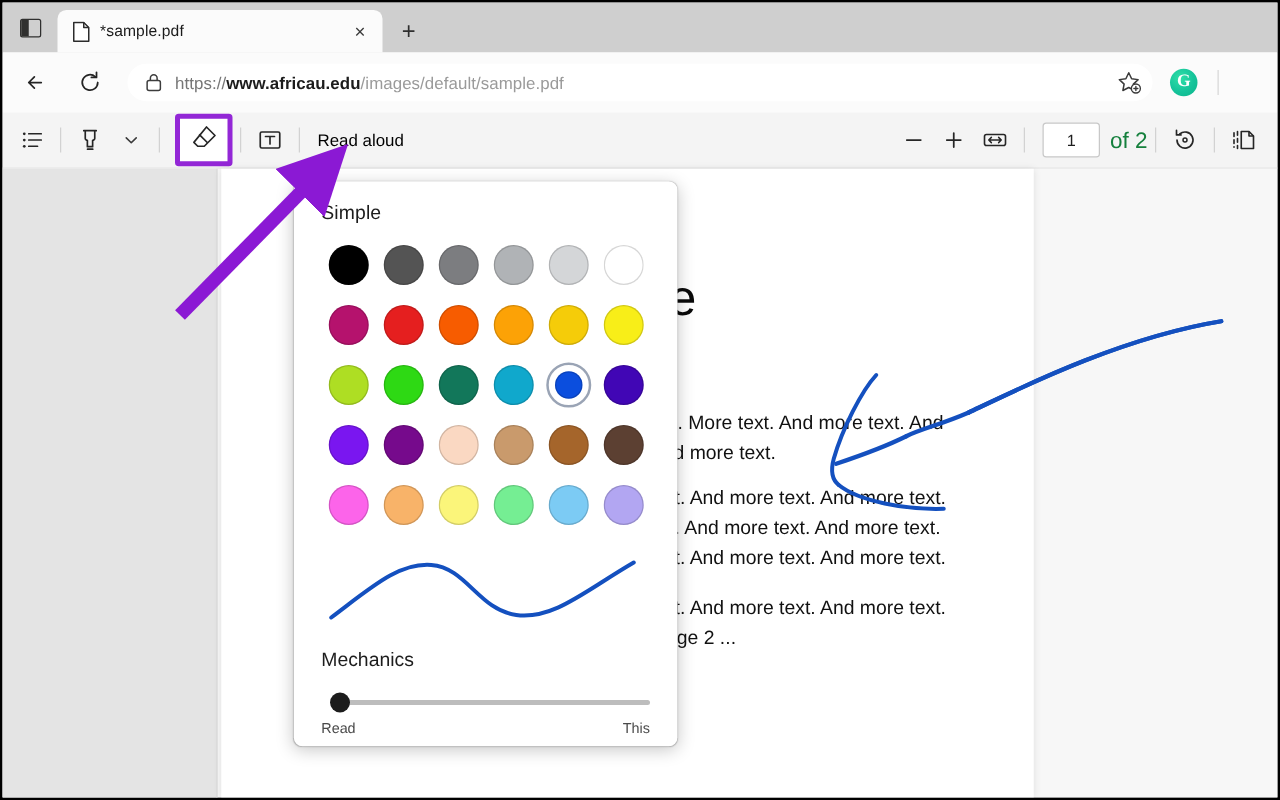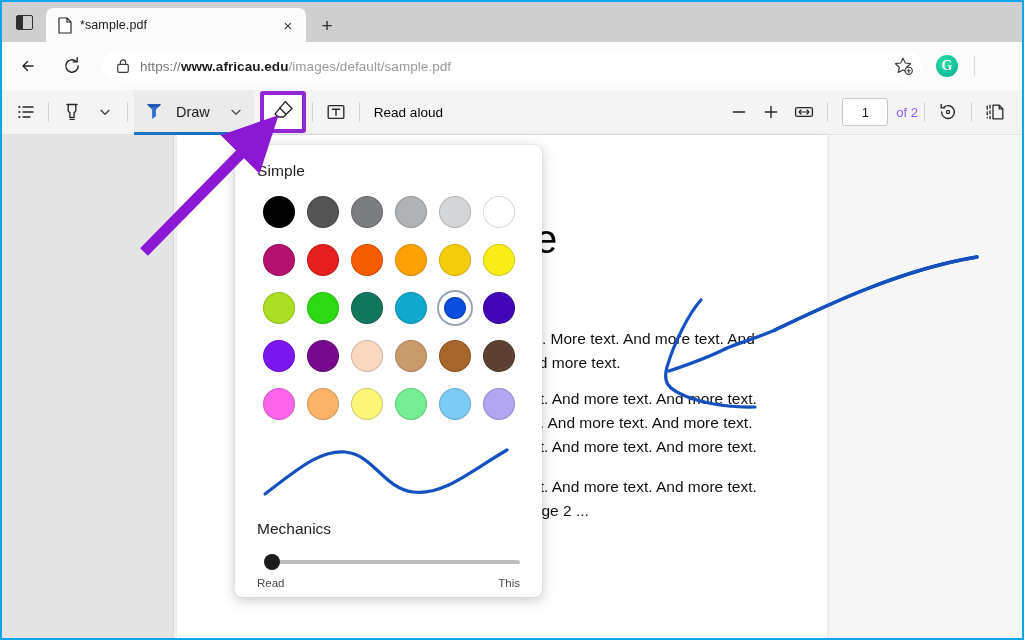--- a/index.html
+++ b/index.html
@@ -5,21 +5,21 @@
   * { box-sizing: border-box; margin: 0; padding: 0; }
   html, body {
     width: 1024px; height: 640px;
     font-family: "Liberation Sans", sans-serif;
     overflow: hidden;
     background: #ffffff;
   }
   #root {
     position: relative;
     width: 1024px; height: 640px;
-    border: 2px solid #0ea5e9;
+    border: 2px solid #000000;
     background: #ffffff;
     overflow: hidden;
   }
 
   
   .tabstrip {
     position: absolute; left: 0; top: 0; width: 1020px; height: 40px;
     background: #cfcfcf;
     display: flex; align-items: flex-end;
   }
@@ -128,21 +128,21 @@
   .eraser-hl {
     position: absolute; inset: 0;
     border: 4px solid #9327d6; border-radius: 3px; background: #ffffff;
   }
   .eraser-ic { position: relative; z-index: 2; }
   .page-field {
     width: 46px; height: 28px; border: 1px solid #c8c8c8; border-radius: 3px;
     background: #ffffff; display: flex; align-items: center; justify-content: center;
     font-size: 13px; color: #1e1e1e; margin: 0 8px;
   }
-  .of-label { font-size: 13px; color: #8b5cf6; }
+  .of-label { font-size: 18px; color: #15803d; }
 
   
   .content {
     position: absolute; left: 0; top: 133px; width: 1020px; height: 503px;
     background: #f7f7f7;
   }
   .rail {
     position: absolute; left: 0; top: 0; width: 172px; height: 503px;
     background: #e4e4e4; border-right: 1px solid #dcdcdc;
   }
@@ -301,34 +301,20 @@
           <path d="M9 18.3h4.2" stroke="#262626" stroke-width="1.35" stroke-linecap="round"></path>
         </svg>
     </div>
     <div class="tb">
       <svg width="14" height="14" viewBox="0 0 14 14">
           <path d="M3 5.3 7 9.2l4-3.9" fill="none" stroke="#3a3a3a" stroke-width="1.25" stroke-linecap="round" stroke-linejoin="round"></path>
         </svg>
     </div>
     <span class="tbsep"></span>
 
-    <div class="draw-group">
-      <div class="tb">
-        <svg width="24" height="24" viewBox="0 0 24 24">
-            <path d="M5 4.2h14l-5.1 5.6v6.4L10.1 19v-9.2z" fill="#2f6fd0"></path>
-            <path d="M5 4.2h14l-2 2.2H7z" fill="#1f4fa8"></path>
-          </svg>
-      </div>
-      <span class="draw-label">Draw</span>
-      <div class="tb">
-        <svg width="14" height="14" viewBox="0 0 14 14">
-            <path d="M3 5.3 7 9.2l4-3.9" fill="none" stroke="#4a4a4a" stroke-width="1.25" stroke-linecap="round" stroke-linejoin="round"></path>
-          </svg>
-      </div>
-    </div>
 
     <div class="eraser-wrap">
       <span class="eraser-hl"></span>
       <span class="eraser-ic">
         <svg width="24" height="24" viewBox="0 0 24 24">
             <path d="M14.2 3.6 21 10.4 12.4 19H7.2l-3.1-3.1z" fill="none" stroke="#262626" stroke-width="1.35" stroke-linejoin="round"></path>
             <path d="M8.3 9.5 15 16.2" stroke="#262626" stroke-width="1.35"></path>
             <path d="M8.4 9.6 15 16.3l5.9-5.9-6.7-6.7z" fill="#262626" opacity="0"></path>
           </svg>
       </span>

